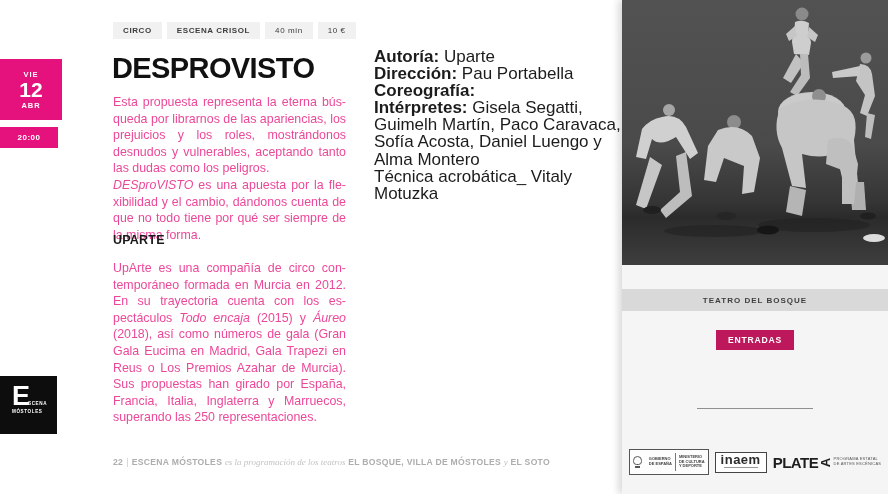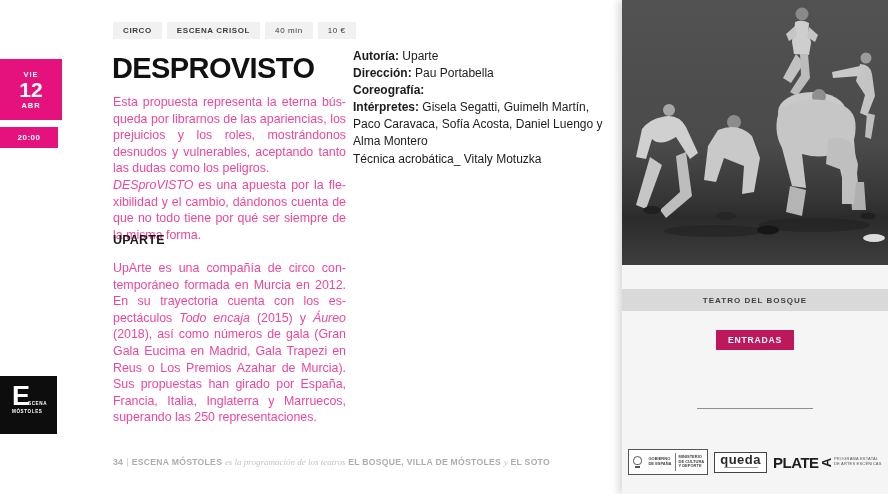--- a/index.html
+++ b/index.html
@@ -40,21 +40,21 @@
   
   .title{left:112px;top:52px;font-size:29px;font-weight:bold;letter-spacing:-.6px;color:#111;}
   .body-copy{font-size:12.4px;line-height:16.6px;text-align:justify;color:#ec4899;}
   .intro{left:113px;top:94px;width:233px;}
   .intro p{margin:0;}
   .section-heading{left:113px;top:233px;font-size:12.5px;font-weight:bold;letter-spacing:.2px;}
   .company{left:113px;top:260px;width:233px;}
   em{font-style:italic;}
 
   
-  .credits{left:353px;top:48px;width:252px;font-size:12px;line-height:17.1px;color:#1c1c1c;}
+  .credits{left:374px;top:48px;width:252px;font-size:17px;line-height:17.1px;color:#1c1c1c;}
   .credit-label{font-weight:bold;}
 
   
   .footer{left:113px;top:457px;font-size:8.6px;color:#b5b5b5;letter-spacing:.3px;white-space:nowrap;}
   .footer .bold{font-weight:bold;color:#adadad;}
   .footer .script{
     font-family:"Liberation Serif","DejaVu Serif",serif;font-style:italic;
     font-size:9px;color:#c3c3c3;letter-spacing:0;
   }
   .footer .sep{color:#cccccc;padding:0 3px;}
@@ -130,21 +130,21 @@
 
 <div class="abs credits">
   <div><span class="credit-label">Autoría:</span><span> Uparte</span></div>
   <div><span class="credit-label">Dirección:</span><span> Pau Portabella</span></div>
   <div><span class="credit-label">Coreografía:</span><span></span></div>
   <div><span class="credit-label">Intérpretes:</span><span> Gisela Segatti, Guimelh Martín, Paco Caravaca, Sofía Acosta, Daniel Luengo y Alma Montero</span></div>
   <div><span class="credit-label"></span><span>Técnica acrobática_ Vitaly Motuzka</span></div>
 </div>
 
 <div class="abs footer">
-  <span class="bold">34</span><span class="sep">|</span><span class="bold">ESCENA MÓSTOLES</span>
+  <span class="bold">22</span><span class="sep">|</span><span class="bold">ESCENA MÓSTOLES</span>
   <span class="script">es la programación de los teatros</span>
   <span class="bold">EL BOSQUE, VILLA DE MÓSTOLES</span>
   <span class="script">y</span>
   <span class="bold">EL SOTO</span>
 </div>
 
 <div class="abs panel">
 
   <svg class="photo" viewBox="0 0 266 265" role="img">
     <defs>
@@ -215,21 +215,21 @@
         <div>DE ESPAÑA</div>
       </div>
       <div class="gov-div"></div>
       <div class="gov-text">
         <div>MINISTERIO</div>
         <div>DE CULTURA</div>
         <div>Y DEPORTE</div>
       </div>
     </div>
     <div class="inaem-box">
-      <div class="inaem-word">queda</div>
+      <div class="inaem-word">inaem</div>
       <div class="inaem-sub"></div>
     </div>
     <div class="platea">
       <span class="platea-word">PLATE</span>
         <span class="platea-a">A</span>
       <div class="platea-sub">
         <div>PROGRAMA ESTATAL</div>
         <div>DE ARTES ESCÉNICAS</div>
       </div>
     </div>

